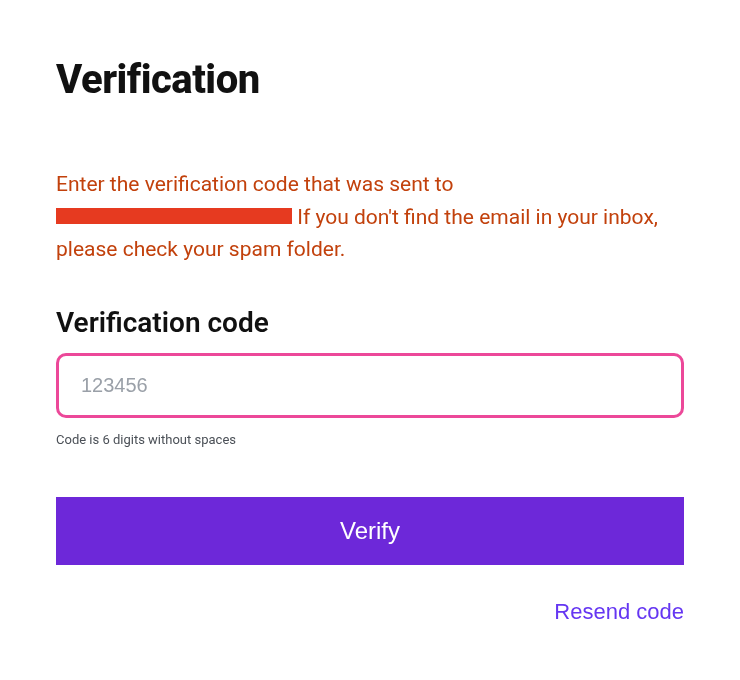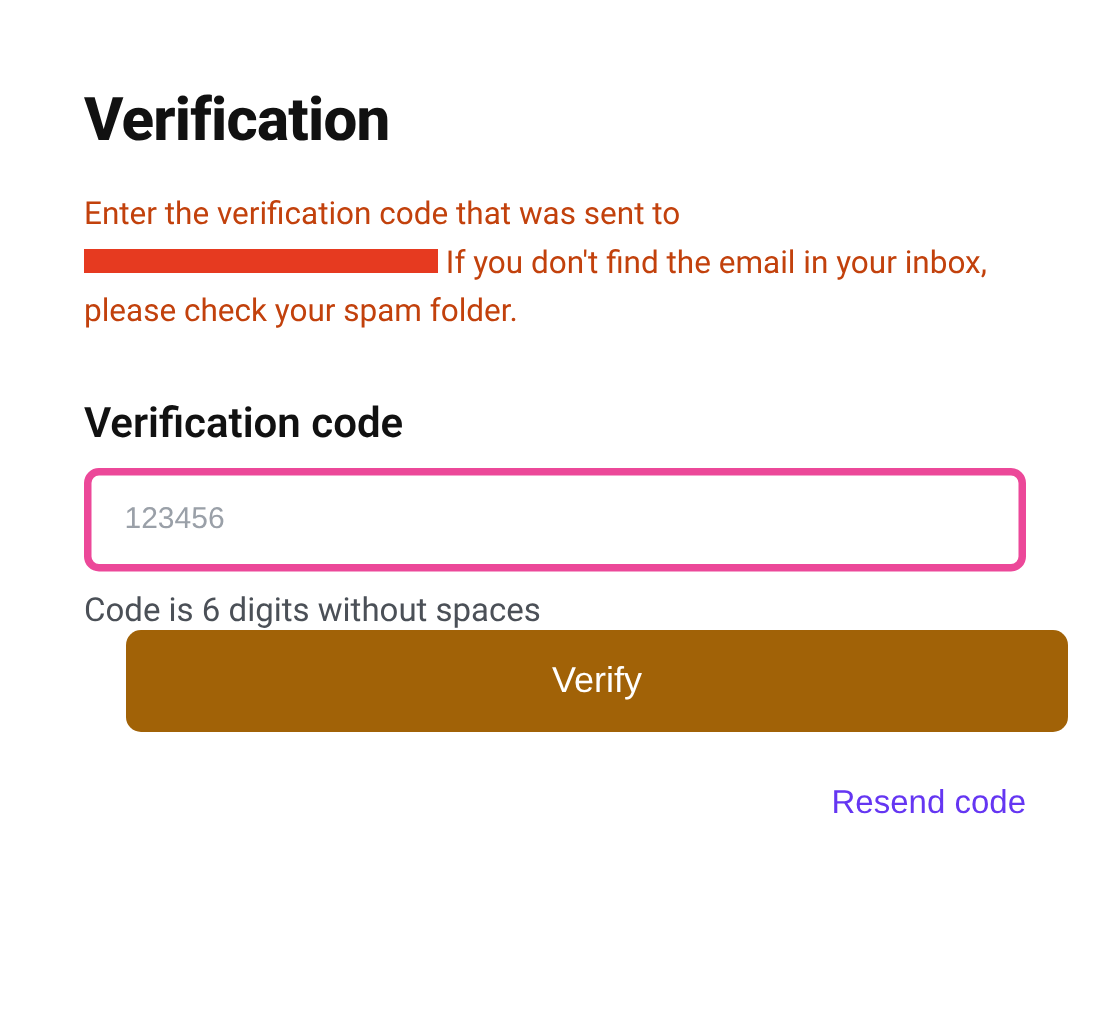--- a/index.html
+++ b/index.html
@@ -8,21 +8,21 @@
       background: #fff;
       width: 740px;
       height: 680px;
       padding: 56px 56px 0 56px;
     }
     .title {
       font-size: 40px;
       font-weight: 800;
       color: #111;
       letter-spacing: -0.5px;
-      margin-bottom: 24px;
+      margin-bottom: 65px;
     }
     .instructions {
       font-size: 21px;
       line-height: 1.55;
       color: #c2410c;
       margin-bottom: 40px;
     }
     .redacted {
       display: inline-block;
       width: 236px;
@@ -35,46 +35,46 @@
     .label {
       font-size: 28px;
       font-weight: 600;
       color: #111;
       margin-bottom: 14px;
     }
     .code-input {
       width: 100%;
       font-size: 20px;
       padding: 18px 22px;
-      border: 5px solid #ec4899;
+      border: 3px solid #ec4899;
       border-radius: 10px;
       outline: none;
       color: #111;
       background: #fff;
     }
     .code-input::placeholder {
       color: #9aa0a8;
     }
     .hint {
-      font-size: 22px;
+      font-size: 13px;
       color: #4b5057;
       margin-top: 14px;
+      margin-bottom: 50px;
     }
     .verify-btn {
       width: 100%;
-      background: #a16207;
+      background: #6d28d9;
       color: #fff;
       border: none;
-      border-radius: 10px;
+      border-radius: 0;
       font-size: 24px;
       font-weight: 500;
       padding: 20px 0;
       cursor: pointer;
       margin-bottom: 28px;
-      margin-left: 28px;
     }
     .resend {
       display: block;
       width: 100%;
       text-align: right;
       background: none;
       border: none;
       color: #6536f2;
       font-size: 22px;
       font-weight: 500;

